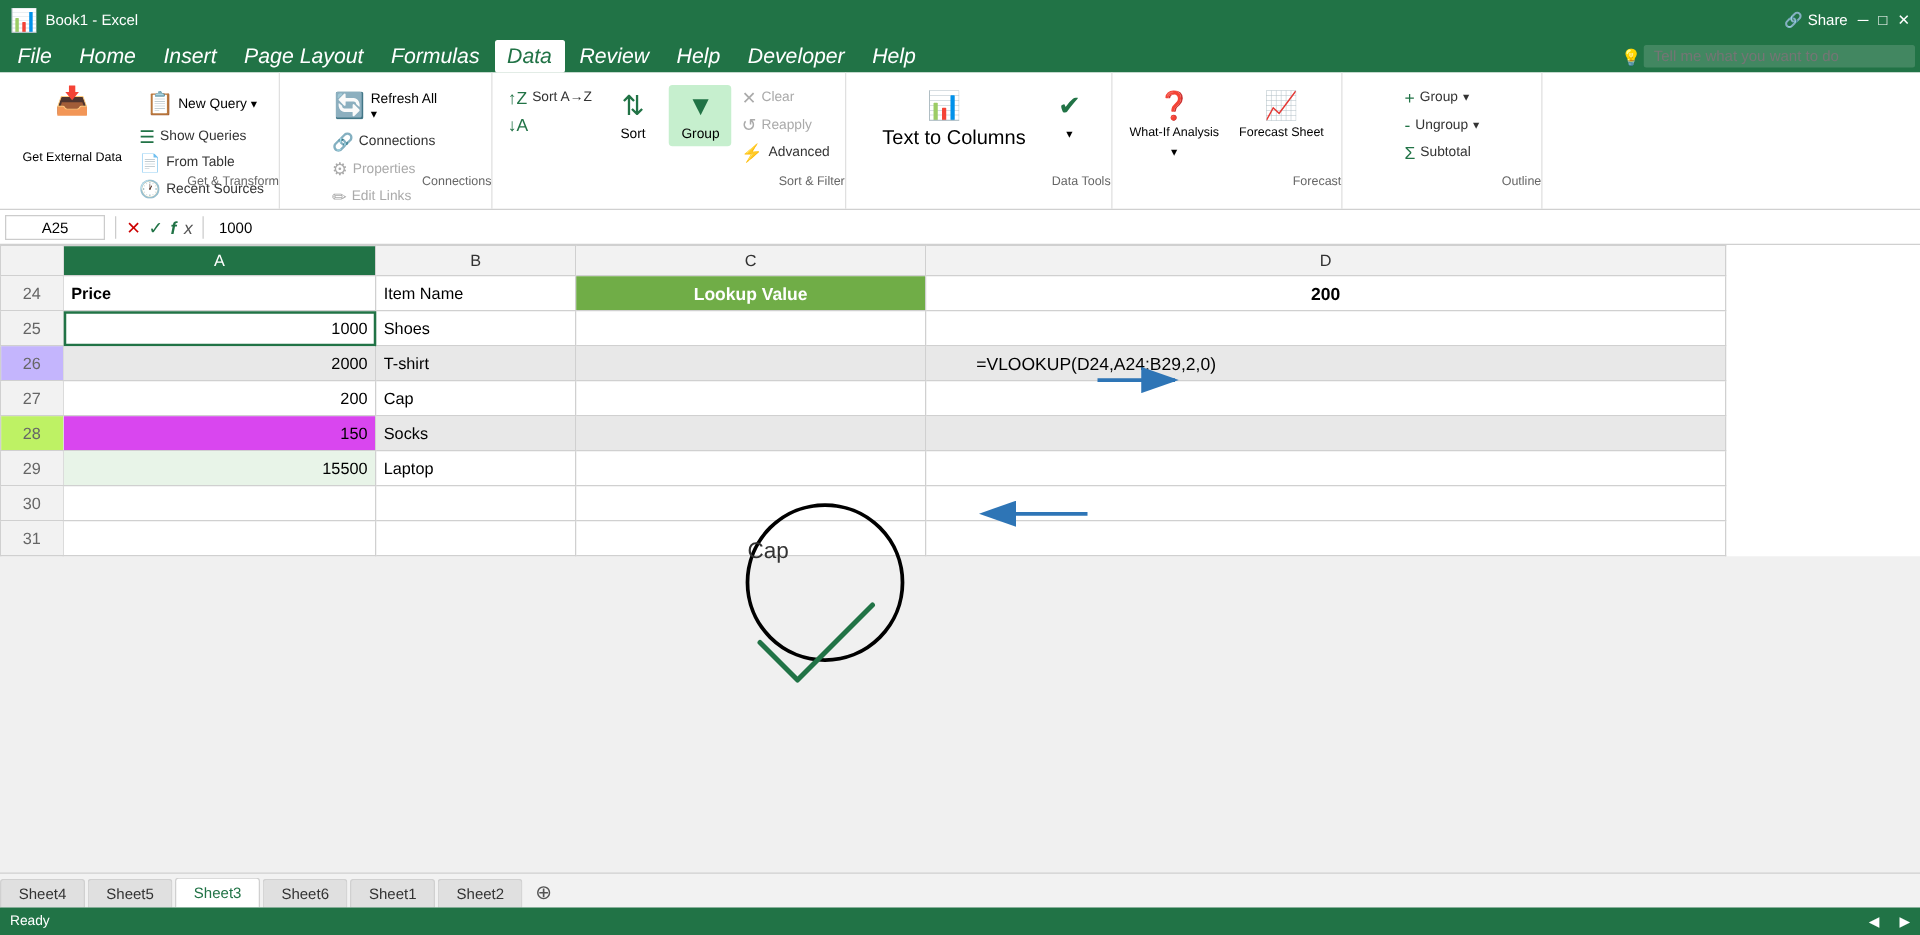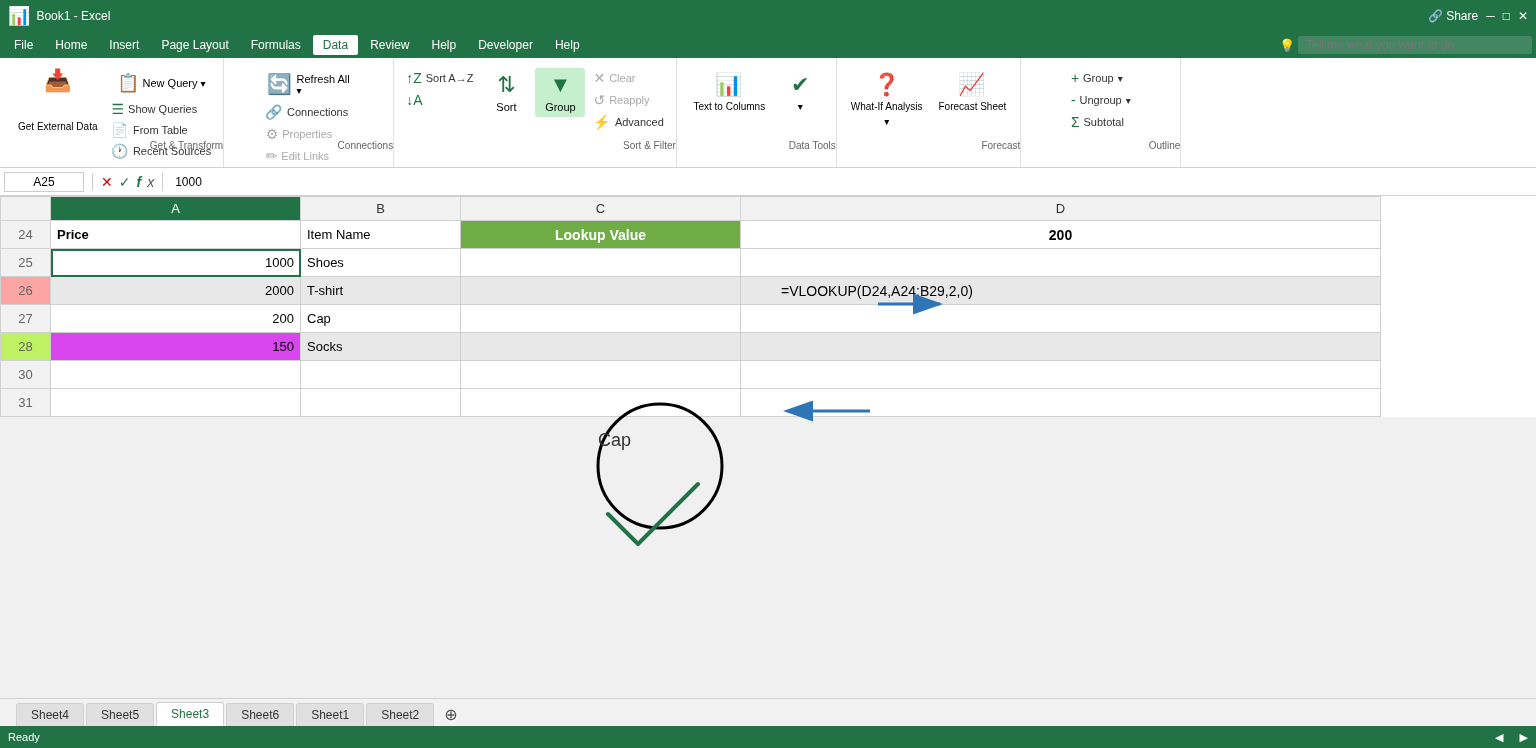--- a/index.html
+++ b/index.html
@@ -24,22 +24,23 @@
       height: 26px;
       display: flex;
       align-items: center;
       padding: 0 4px;
       gap: 2px;
     }
     .menu-item {
       color: white;
       padding: 3px 10px;
       cursor: pointer;
-      font-size: 12px;
+      font-size: 17px;
       border-radius: 2px;
+      font-style: italic;
     }
     .menu-item.active { background: white; color: #217346; }
 
     
     .ribbon {
       background: white;
       border-bottom: 1px solid #d0d0d0;
       display: flex;
       align-items: stretch;
       padding: 0 4px;
@@ -180,21 +181,21 @@
     td.cell.bold { font-weight: bold; }
     td.cell.center { text-align: center; }
 
     
     .sheet-tabs {
       height: 28px;
       background: #f2f2f2;
       border-top: 1px solid #d0d0d0;
       display: flex;
       align-items: flex-end;
-      padding: 0 16px;
+      padding: 0 0;
       gap: 2px;
     }
     .sheet-tab {
       padding: 4px 14px;
       border: 1px solid #d0d0d0;
       border-bottom: none;
       background: #e0e0e0;
       cursor: pointer;
       font-size: 12px;
       border-radius: 3px 3px 0 0;
@@ -253,21 +254,21 @@
   <span class="menu-item">Home</span>
   <span class="menu-item">Insert</span>
   <span class="menu-item">Page Layout</span>
   <span class="menu-item">Formulas</span>
   <span class="menu-item active">Data</span>
   <span class="menu-item">Review</span>
   <span class="menu-item">Help</span>
   <span class="menu-item">Developer</span>
   <span class="menu-item">Help</span>
   <span style="margin-left:auto; color:white; font-size:13px;">💡</span>
-  <input style="background: rgba(255, 255, 255, 0.15); border: none; color: #fde047; padding: 2px 8px; border-radius: 2px; font-size: 12px; width: 234px; outline: none;" placeholder="Tell me what you want to do">
+  <input style="background: rgba(255, 255, 255, 0.15); border: none; color: #fde047; padding: 2px 8px; border-radius: 2px; font-size: 12px; width: 217px; outline: none;" placeholder="Tell me what you want to do">
 </div>
 
 <div class="ribbon">
 
   <div class="ribbon-group" style="min-width:220px;">
     <div class="ribbon-buttons" style="align-items:flex-start; gap:4px;">
       <div class="ribbon-btn-large">
         <span class="icon">📥</span>
         <span style="font-size:10px; line-height:1.2;margin-top:24px;">Get External
 Data</span>
@@ -356,21 +357,21 @@
         </div>
       </div>
     </div>
     <span class="ribbon-group-label">Sort &amp; Filter</span>
   </div>
 
   <div class="ribbon-group" style="min-width:160px;">
     <div class="ribbon-buttons" style="padding-top:4px; gap:4px;">
       <div class="ribbon-btn-large">
         <span class="icon">📊</span>
-        <span style="font-size:10px; line-height:1.2;">Text to
+        <span style="font-size:16px; line-height:1.2;margin-left:15px;">Text to
 Columns</span>
       </div>
       <div class="ribbon-btn-large">
         <span class="icon">✔</span>
         <span style="font-size:10px;">▾</span>
       </div>
     </div>
     <span class="ribbon-group-label">Data Tools</span>
   </div>
 
@@ -478,21 +479,21 @@
 
       <tr>
         <td class="row-header">25</td>
         <td class="cell text-right active-cell">1000</td>
         <td class="cell">Shoes</td>
         <td class="cell"></td>
         <td class="cell"></td>
       </tr>
 
       <tr style="background:#e8e8e8;">
-        <td class="row-header" style="background:#fca5a5;">26</td>
+        <td class="row-header" style="background:#c4b5fd;">26</td>
         <td class="cell text-right" style="background:#e8e8e8;">2000</td>
         <td class="cell" style="background:#e8e8e8;">T-shirt</td>
         <td class="cell center" style="background:#e8e8e8; font-size:15px;"></td>
         <td class="cell" style="background:#e8e8e8; font-size:14px; padding-left:40px;">=VLOOKUP(D24,A24:B29,2,0)</td>
       </tr>
 
       <tr>
         <td class="row-header">27</td>
         <td class="cell text-right">200</td>
         <td class="cell">Cap</td>
@@ -501,20 +502,27 @@
       </tr>
 
       <tr style="background:#e8e8e8;">
         <td class="row-header" style="background:#bef264;">28</td>
         <td class="cell text-right" style="background:#d946ef;">150</td>
         <td class="cell" style="background:#e8e8e8;">Socks</td>
         <td class="cell" style="background:#e8e8e8;"></td>
         <td class="cell" style="background:#e8e8e8;"></td>
       </tr>
 
+      <tr>
+        <td class="row-header">29</td>
+        <td class="cell text-right selected">15500</td>
+        <td class="cell">Laptop</td>
+        <td class="cell"></td>
+        <td class="cell"></td>
+      </tr>
 
       <tr>
         <td class="row-header">30</td>
         <td class="cell"></td>
         <td class="cell"></td>
         <td class="cell"></td>
         <td class="cell"></td>
       </tr>
 
       <tr>

